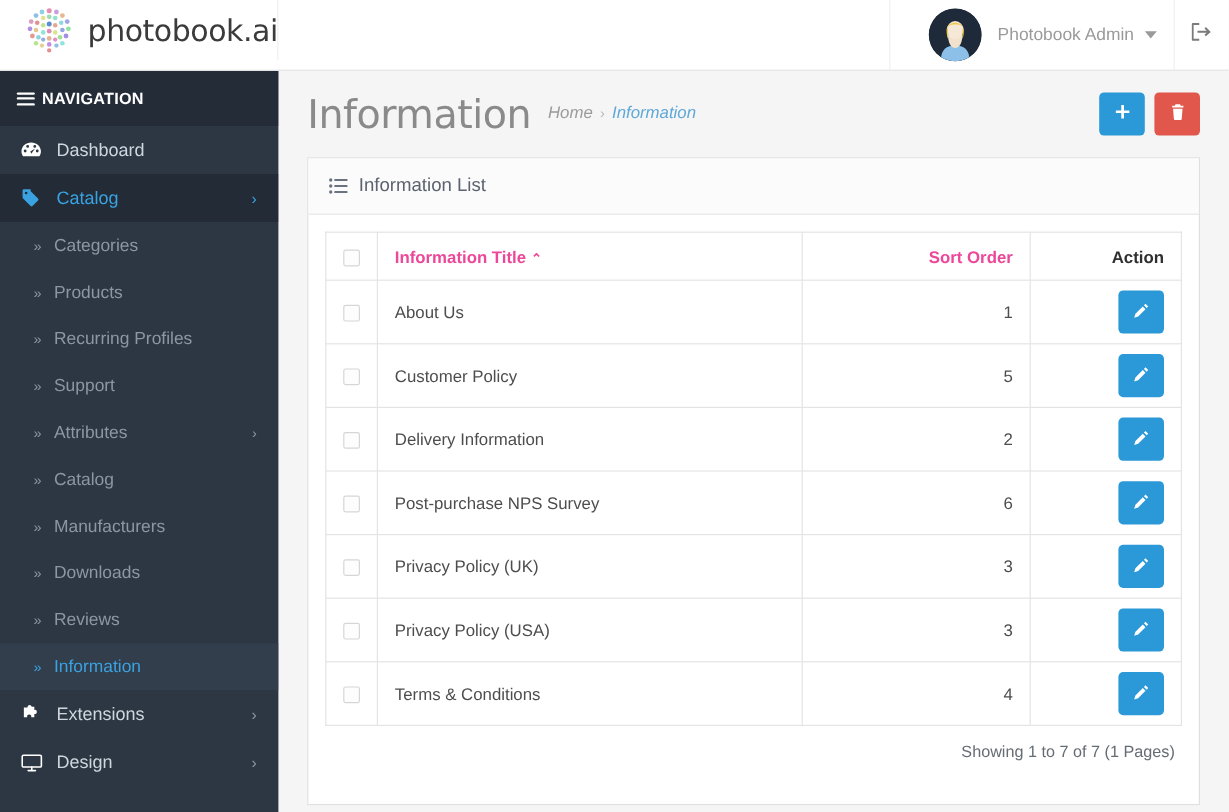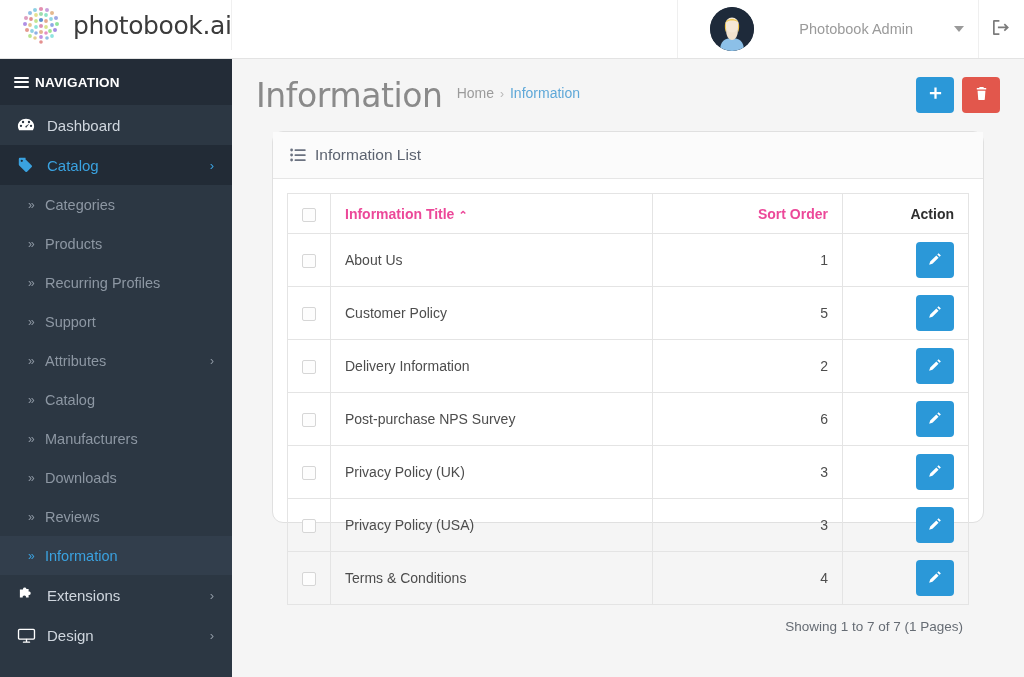--- a/index.html
+++ b/index.html
@@ -37,21 +37,20 @@
     font-family: "DejaVu Sans", sans-serif;
     font-weight: 400;
   }
   .topbar-spacer { flex: 1 1 auto; }
   .user-block {
     display: flex; align-items: center;
     padding: 0 14px 0 32px;
     border-left: 1px solid #efefef;
     height: 58px;
     cursor: pointer;
-    gap: 32px;
   }
   .avatar {
     width: 44px; height: 44px; border-radius: 50%;
     overflow: hidden; flex: 0 0 44px;
     background: #1f2b3a;
   }
   .user-name {
     margin-left: 13px;
     font-size: 14.5px;
     color: #9a9a9a;
@@ -162,45 +161,45 @@
     font-weight: 400;
     font-family: "DejaVu Sans", sans-serif;
     letter-spacing: -0.4px;
   }
   .breadcrumb {
     margin-left: 14px;
     display: flex; align-items: flex-end;
     font-size: 14px;
     padding-bottom: 4px;
   }
-  .breadcrumb .crumb { color: #9b9b9b; cursor: pointer; }
+  .breadcrumb .crumb { color: #9b9b9b; cursor: pointer; font-style: italic; }
   .breadcrumb .crumb.current { color: #5fa8d8; }
   .breadcrumb .sep { color: #b8b8b8; margin: 0 6px; font-size: 12px; }
 
   .head-actions {
     position: absolute; right: 24px; top: 18px;
     display: flex; gap: 8px;
   }
   .btn-sq {
     width: 38px; height: 36px;
     border-radius: 4px;
     border: none;
     display: flex; align-items: center; justify-content: center;
     cursor: pointer;
     color: #ffffff;
   }
   .btn-add { background: #2b98d8; }
   .btn-del { background: #e2574c; }
 
   .panel {
-    margin: 0 40px;
+    margin: 0 24px;
     background: #ffffff;
     border: 1px solid #e0e0e0;
-    border-radius: 11px;
-    height: 392px;
+    border-radius: 0;
+    height: 540px;
   }
   .panel-head {
     height: 47px;
     border-bottom: 1px solid #e6e6e6;
     background: #fbfbfb;
     display: flex; align-items: center;
     padding-left: 17px;
     color: #5c6370;
     font-size: 15.5px;
   }

